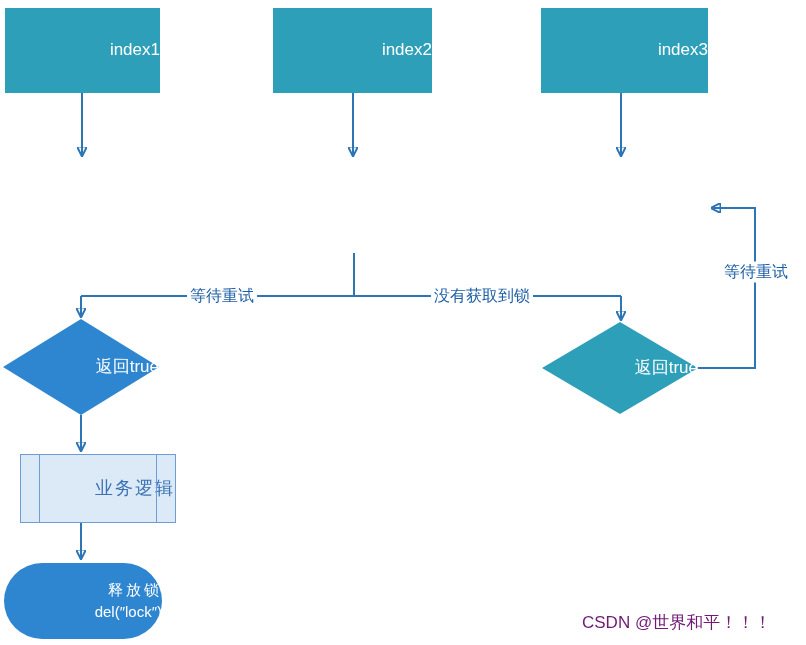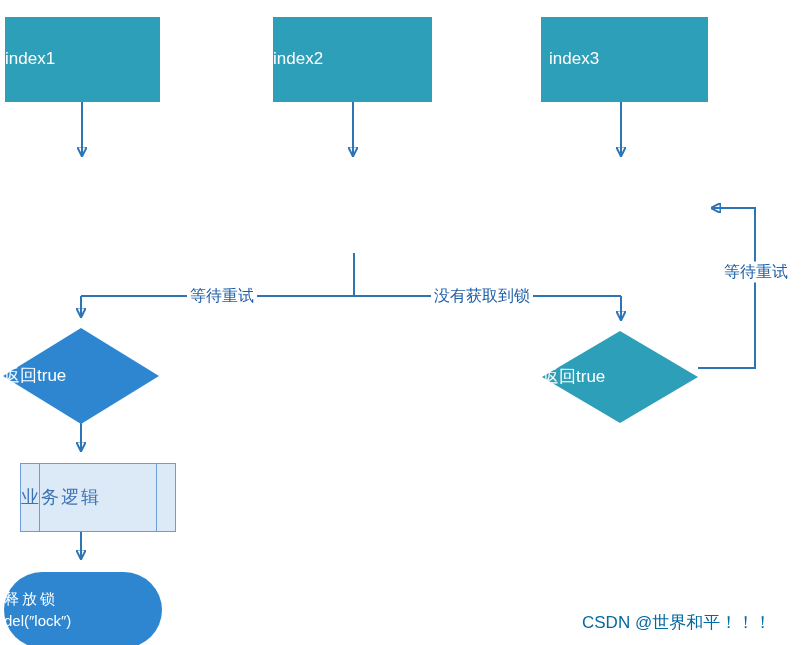--- a/index.html
+++ b/index.html
@@ -23,28 +23,27 @@
   }
   .connectors path {
     fill: none;
     stroke: #2E75B6;
     stroke-width: 2;
   }
   .node {
     position: absolute;
     display: flex;
     flex-direction: column;
-    align-items: flex-start;
+    align-items: flex-end;
     justify-content: center;
     text-align: center;
     z-index: 2;
     color: #ffffff;
     font-size: 17px;
     line-height: 1.45;
-    margin-top: 9px;
   }
   .client-box {
     width: 155px;
     height: 85px;
     background: #2E9FB8;
   }
   .redis-box {
     left: 5px; top: 159px;
     width: 700px; height: 94px;
     background: #2E86D1;
@@ -95,21 +94,21 @@
     color: #1D5FA6;
     font-size: 16px;
     padding: 0 3px;
     white-space: nowrap;
     z-index: 3;
   }
   .watermark {
     position: absolute;
     left: 582px; top: 611px;
     width: 215px;
-    color: #0369a1;
+    color: #701a75;
     font-size: 17px;
     white-space: nowrap;
     z-index: 2;
     text-shadow: 1px 1px 0 #ffffff;
   }
 </style>
 </head>
 <body>
 
 <div class="canvas">

